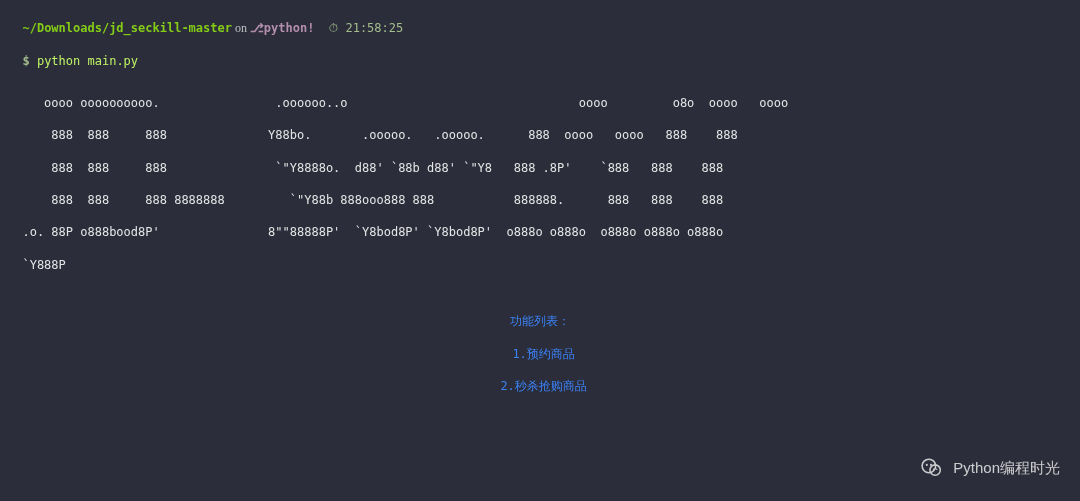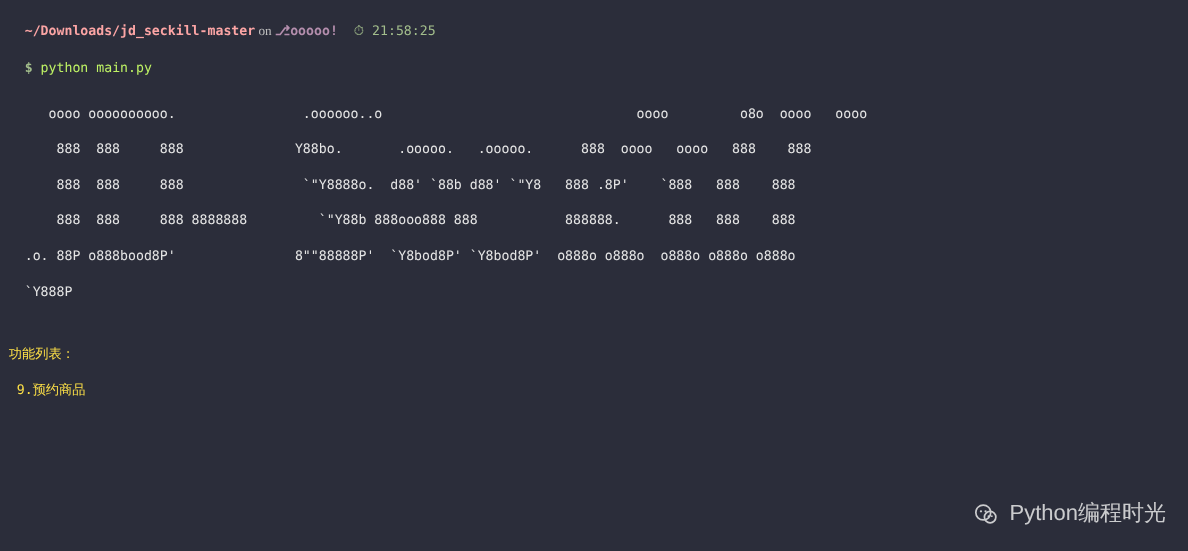--- a/index.html
+++ b/index.html
@@ -9,68 +9,69 @@
     font-family: "Menlo", "Consolas", monospace;
     font-size: 12px;
     line-height: 1.35;
     width: 1080px;
     height: 501px;
     overflow: hidden;
     padding: 4px 8px;
     position: relative;
   }
   .prompt-line { white-space: pre; }
-  .path { color: #fca5a5; font-weight: bold; }
+  .path { color: #84cc16; font-weight: bold; }
   .on { color: #c0c0c0; font-family: Liberation Serif, serif; }
   .branch { color: #b48ead; font-weight: bold; }
   .clock { color: #a3be8c; }
   .dollar { color: #a3be8c; font-weight: bold; }
   .cmd { color: #bef264; }
   .ascii { color: #e5e5e5; white-space: pre; margin-top: 10px; }
-  .func { color: #fde047; white-space: pre; margin-top: 8px; }
+  .func { color: #3b82f6; white-space: pre; margin-top: 8px; text-align: center; }
   .watermark {
     position: absolute;
     right: 20px;
     bottom: 20px;
     display: flex;
     align-items: center;
     opacity: 0.85;
     color: #e8e8e8;
     font-family: sans-serif;
-    font-size: 20px;
+    font-size: 15px;
     pointer-events: none;
   }
   .watermark .bubble {
     width: 26px; height: 26px;
     margin-right: 8px;
     display: inline-block;
   }
 </style>
 </head>
 <body>
 
 <div class="prompt-line">
-  <span class="path">~/Downloads/jd_seckill-master</span><span class="on"> on </span><span class="branch">⎇</span><span class="branch">ooooo!</span>  <span class="clock">⏱</span> <span class="clock">21:58:25</span>
+  <span class="path">~/Downloads/jd_seckill-master</span><span class="on"> on </span><span class="branch">⎇</span><span class="branch">python!</span>  <span class="clock">⏱</span> <span class="clock">21:58:25</span>
 </div>
 <div class="prompt-line">
   <span class="dollar">$</span> <span class="cmd">python main.py</span>
 </div>
 
 <div class="ascii">
 <div>     oooo oooooooooo.                .oooooo..o                                oooo         o8o  oooo   oooo</div>
 <div>      888  888     888              Y88bo.       .ooooo.   .ooooo.      888  oooo   oooo   888    888</div>
 <div>      888  888     888               `"Y8888o.  d88' `88b d88' `"Y8   888 .8P'    `888   888    888</div>
 <div>      888  888     888 8888888         `"Y88b 888ooo888 888           888888.      888   888    888</div>
 <div>  .o. 88P o888bood8P'               8""88888P'  `Y8bod8P' `Y8bod8P'  o888o o888o  o888o o888o o888o</div>
 <div>  `Y888P</div>
 </div>
 
 <div class="func">
 <div>功能列表：</div>
-<div> 9.预约商品</div>
+<div> 1.预约商品</div>
+<div> 2.秒杀抢购商品</div>
 </div>
 
 <div class="func" style="margin-top:10px;">
 
 </div>
 
 <div class="watermark">
   <span class="bubble">
     <svg viewBox="0 0 100 100" width="26" height="26">
       <circle cx="38" cy="42" r="26" fill="none" stroke="#e8e8e8" stroke-width="6"></circle>

